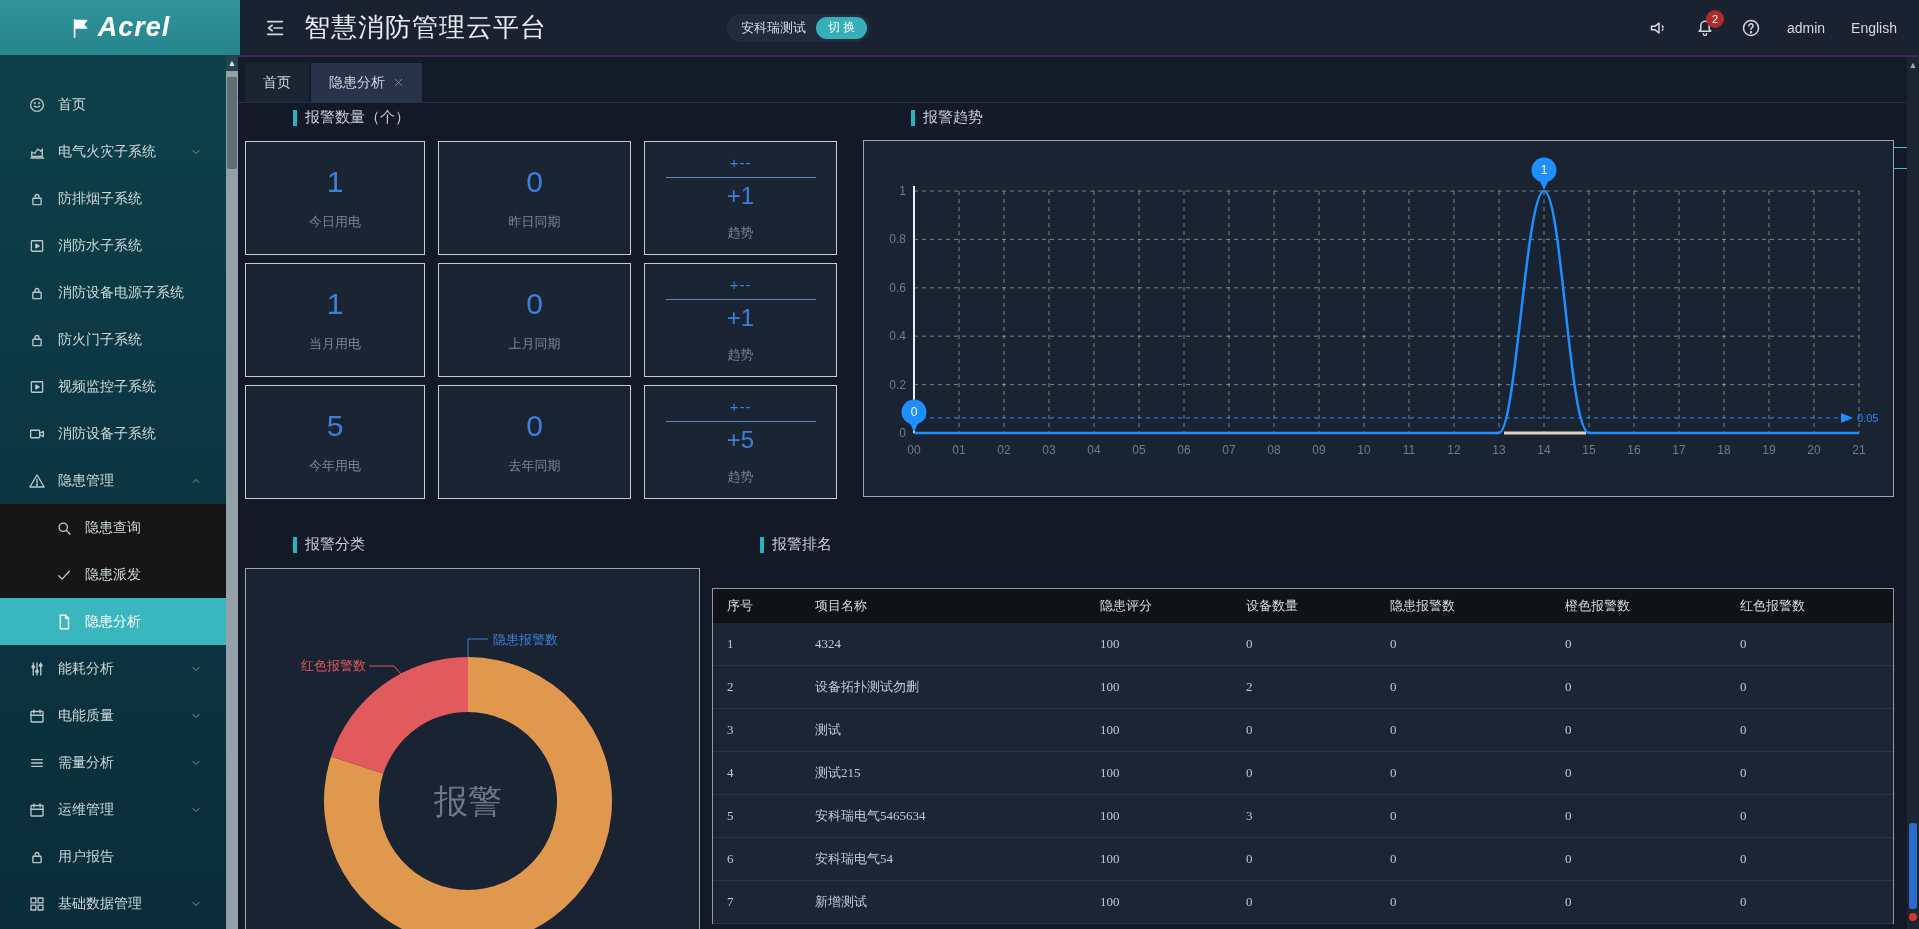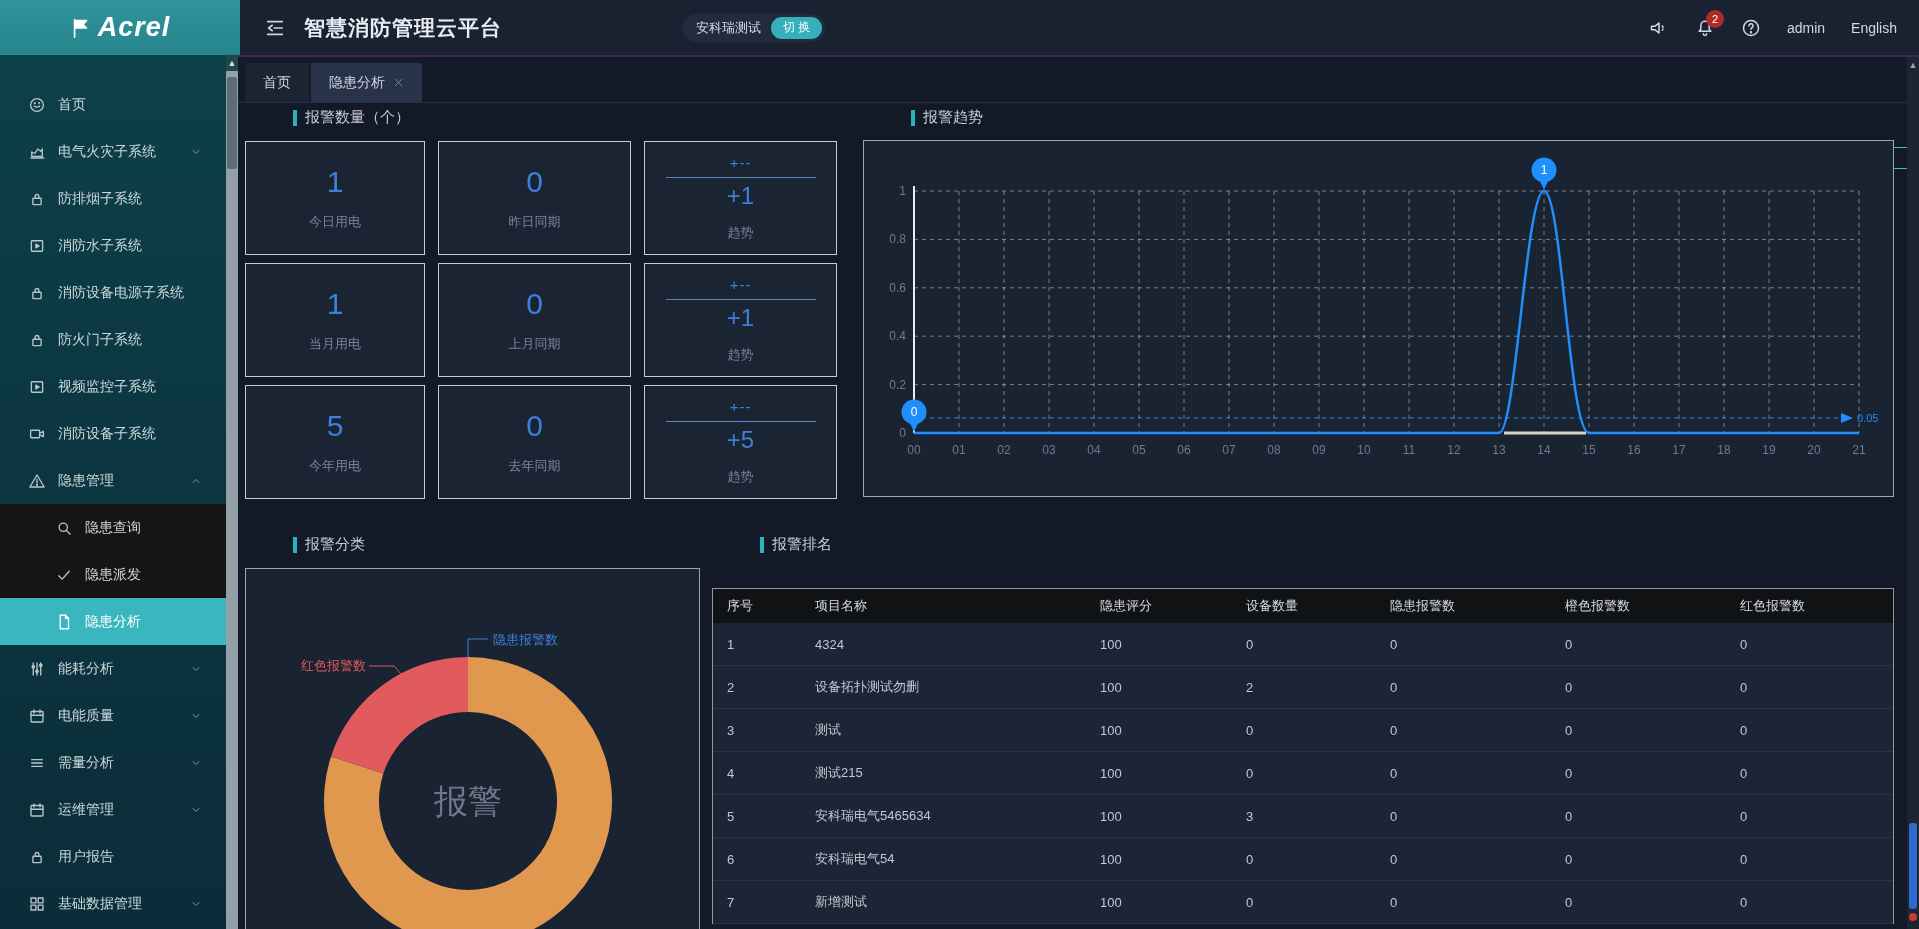--- a/index.html
+++ b/index.html
@@ -4,21 +4,21 @@
 <style>
   * { margin:0; padding:0; box-sizing:border-box; }
   body { font-family:"Liberation Sans","DejaVu Sans",sans-serif; background:#0d1320; }
   #app { position:relative; width:1919px; height:929px; background:#131927; overflow:hidden; }
 
   
   .header { position:absolute; left:0; top:0; width:1919px; height:55px; background:#1a2231; display:flex; align-items:center; }
   .logo { width:240px; height:55px; background:linear-gradient(180deg,#2f949b,#27858c); display:flex; align-items:center; justify-content:center; gap:6px; color:#fff; }
   .logo-text { font-size:27px; font-weight:bold; font-style:italic; letter-spacing:1px; }
   .collapse { margin-left:24px; color:#cdd5de; width:22px; height:22px; cursor:pointer; }
-  .app-title { margin-left:18px; color:#e8edf4; font-size:21px; font-weight:bold; letter-spacing:1px; }
+  .app-title { margin-left:18px; color:#e8edf4; font-size:26px; font-weight:normal; letter-spacing:1px; }
   .proj-pill { margin-left:180px; height:28px; background:#222b3d; border-radius:14px; display:flex; align-items:center; padding:0 3px 0 14px; gap:10px; }
   .proj-name { color:#d8dee8; font-size:13px; }
   .switch-btn { height:22px; padding:0 12px; background:#35b0ba; border-radius:11px; color:#fff; font-size:12px; display:flex; align-items:center; cursor:pointer; }
   .hdr-right { position:absolute; right:22px; top:0; height:55px; display:flex; align-items:center; gap:26px; color:#d3d9e2; }
   .hicon { width:20px; height:20px; position:relative; cursor:pointer; }
   .badge { position:absolute; top:-8px; left:11px; min-width:18px; height:18px; border-radius:9px; background:#b02a2a; color:#fff; font-size:11px; display:flex; align-items:center; justify-content:center; padding:0 4px; }
   .hdr-text { font-size:14px; cursor:pointer; }
 
   
   .sidebar { position:absolute; left:0; top:55px; width:226px; height:874px; background:linear-gradient(180deg,#0e4049 0%,#0b3440 55%,#0a2d39 100%); padding-top:26px; overflow:hidden; }
@@ -56,21 +56,21 @@
   
   .trend-btns { position:absolute; left:1747px; top:111px; display:flex; gap:5px; }
   .tbtn { height:22px; padding:0 9px; font-size:13px; letter-spacing:3px; color:#3cc0c9; border:1px solid #3cc0c9; background:transparent; display:flex; align-items:center; cursor:pointer;margin-top:36px; }
   .tbtn.active { background:#35b0ba; color:#fff; border-color:#35b0ba; }
   .trend-panel { position:absolute; left:863px; top:140px; width:1031px; height:357px; border:1px solid #9ba6b5; background:#1a2332; }
 
   
   .cat-panel { position:absolute; left:245px; top:568px; width:455px; height:380px; border:1px solid #9ba6b5; background:#1a2332; }
 
   
-  .rank-table { position:absolute; left:712px; top:588px; width:1182px; border:1px solid #8f99a8; border-bottom:none; }
+  .rank-table { position:absolute; left:712px; top:588px; width:1182px; border:1px solid #8f99a8; border-bottom:none;font-family:Liberation Serif, serif; }
   .r-head, .r-row { display:grid; grid-template-columns:88px 285px 146px 144px 175px 175px 169px; }
   .r-head { background:#111214; height:34px; }
   .r-head > div { color:#d6dbe3; font-size:13px; display:flex; align-items:center; padding-left:14px; }
   .r-row { background:#1b2536; height:43px; border-bottom:1px solid #2a3344; cursor:pointer; }
   .r-row > div { color:#c2c8d2; font-size:13px; display:flex; align-items:center; padding-left:14px; }
 
   
   .main-scroll { position:absolute; right:0; top:57px; width:12px; height:872px; background:#1d2432; }
   .main-scroll .arrow { color:#9aa5b5; font-size:9px; height:16px; display:flex; align-items:center; justify-content:center; cursor:pointer; }
   .main-thumb { position:absolute; left:2px; top:766px; width:8px; height:86px; background:#2e6ad0; border-radius:3px; cursor:pointer; }

